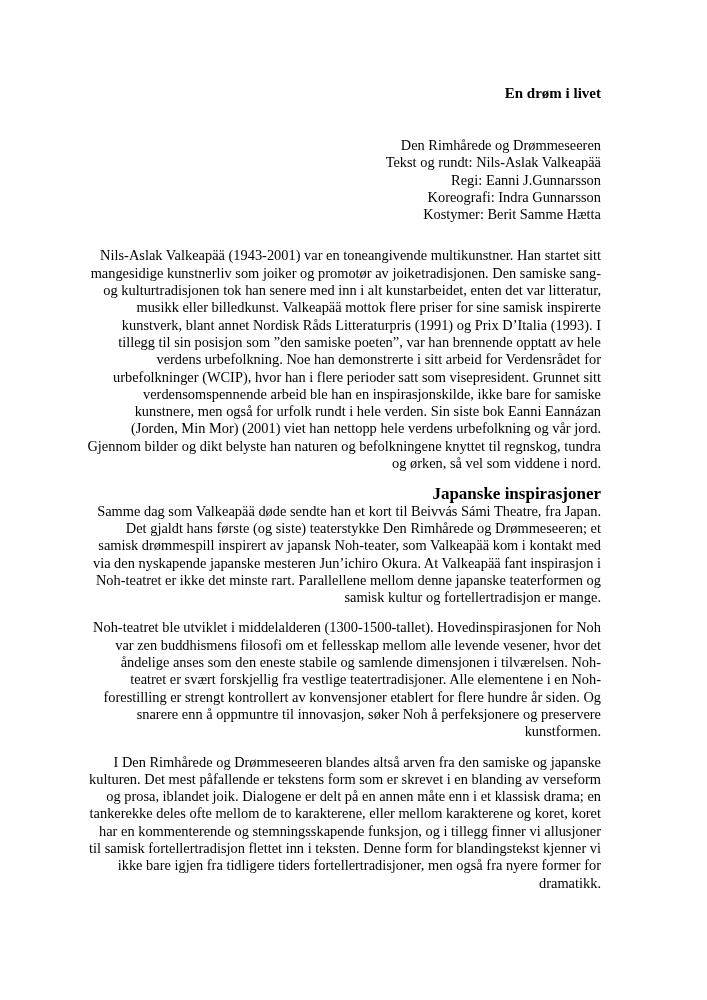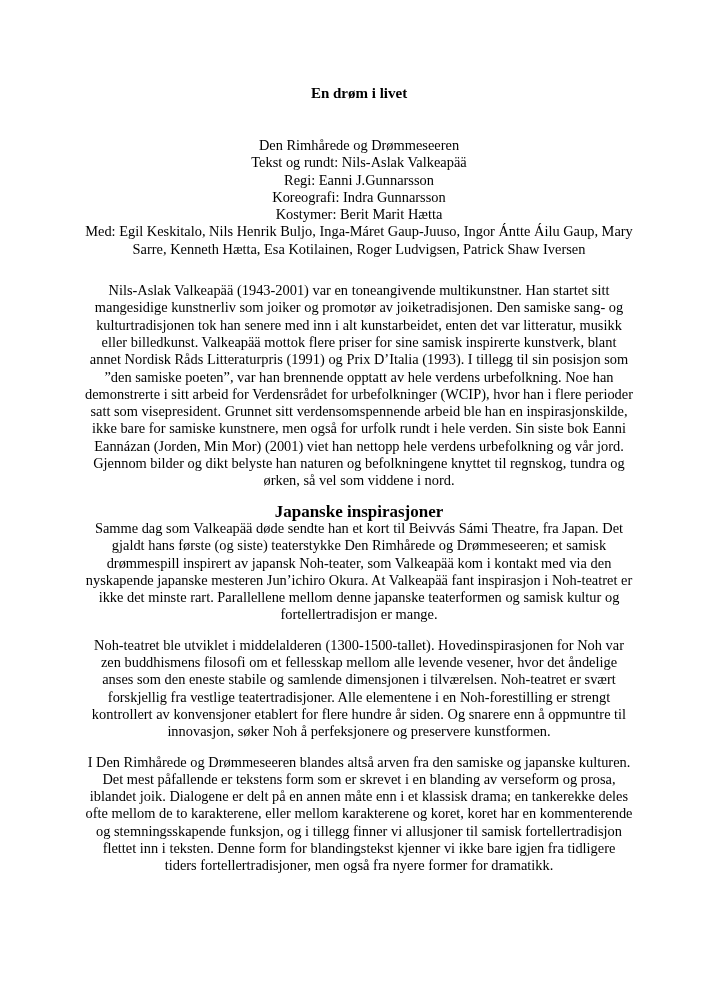--- a/index.html
+++ b/index.html
@@ -9,27 +9,27 @@
   }
   body {
     width: 707px;
     height: 1000px;
     overflow: hidden;
   }
   .page {
     box-sizing: border-box;
     width: 707px;
     height: 1000px;
-    padding: 84px 74px 0 85px;
+    padding: 84px 106px 0 85px;
     background: #ffffff;
     color: #000000;
     font-family: "Liberation Serif", "DejaVu Serif", serif;
     font-size: 14.4px;
     line-height: 17.3px;
-    text-align: center;
+    text-align: right;
   }
   .doc-title {
     font-size: 15px;
     font-weight: bold;
     line-height: 18px;
     margin: 0 0 35px 0;
   }
   .byline {
     margin: 0 0 14px 0;
   }
@@ -55,22 +55,21 @@
 
 <div class="page">
   <h1 class="doc-title">En drøm i livet</h1>
 
 
   <div class="credits">
       <div class="credit-line"><span class="it">Den Rimhårede og Drømmeseeren</span></div>
       <div class="credit-line"><span>Tekst og rundt: Nils-Aslak Valkeapää</span></div>
       <div class="credit-line"><span>Regi: Eanni J.Gunnarsson</span></div>
       <div class="credit-line"><span>Koreografi: Indra Gunnarsson</span></div>
-      <div class="credit-line"><span>Kostymer: Berit Marit Hætta</span></div>
-      <div class="credit-line"><span>Med: Egil Keskitalo, Nils Henrik Buljo, Inga-Máret Gaup-Juuso, Ingor Ántte Áilu Gaup, Mary Sarre, Kenneth Hætta, Esa Kotilainen, Roger Ludvigsen, Patrick Shaw Iversen</span></div>
+      <div class="credit-line"><span>Kostymer: Berit Samme Hætta</span></div>
     </div>
 
   <div class="body-text">
       <p class="para"><span>Nils-Aslak Valkeapää (1943-2001) var en toneangivende multikunstner. Han startet sitt mangesidige kunstnerliv som joiker og promotør av joiketradisjonen. Den samiske sang- og kulturtradisjonen tok han senere med inn i alt kunstarbeidet, enten det var litteratur, musikk eller billedkunst. Valkeapää mottok flere priser for sine samisk inspirerte kunstverk, blant annet Nordisk Råds Litteraturpris (1991) og Prix D’Italia (1993). I tillegg til sin posisjon som ”den samiske poeten”, var han brennende opptatt av hele verdens urbefolkning. Noe han demonstrerte i sitt arbeid for Verdensrådet for urbefolkninger (WCIP), hvor han i flere perioder satt som visepresident. Grunnet sitt verdensomspennende arbeid ble han en inspirasjonskilde, ikke bare for samiske kunstnere, men også for urfolk rundt i hele verden. Sin siste bok </span><span class="it">Eanni Eannázan</span><span> (</span><span class="it">Jorden, Min Mor</span><span>) (2001) viet han nettopp hele verdens urbefolkning og vår jord. Gjennom bilder og dikt belyste han naturen og befolkningene knyttet til regnskog, tundra og ørken, så vel som viddene i nord.</span></p>
       <h2 class="section-heading"><span>Japanske inspirasjoner</span></h2>
       <p class="para"><span>Samme dag som Valkeapää døde sendte han et kort til Beivvás Sámi Theatre, fra Japan. Det gjaldt hans første (og siste) teaterstykke </span><span class="it">Den Rimhårede og Drømmeseeren;</span><span> et samisk drømmespill inspirert av japansk Noh-teater, som Valkeapää kom i kontakt med via den nyskapende japanske mesteren Jun’ichiro Okura. At Valkeapää fant inspirasjon i Noh-teatret er ikke det minste rart. Parallellene mellom denne japanske teaterformen og samisk kultur og fortellertradisjon er mange.</span></p>
       <p class="para"><span>Noh-teatret ble utviklet i middelalderen (1300-1500-tallet). Hovedinspirasjonen for Noh var zen buddhismens filosofi om et fellesskap mellom alle levende vesener, hvor det åndelige anses som den eneste stabile og samlende dimensjonen i tilværelsen. Noh-teatret er svært forskjellig fra vestlige teatertradisjoner. Alle elementene i en Noh-forestilling er strengt kontrollert av konvensjoner etablert for flere hundre år siden. Og snarere enn å oppmuntre til innovasjon, søker Noh å perfeksjonere og preservere kunstformen.</span></p>
       <p class="para"><span>I </span><span class="it">Den Rimhårede og Drømmeseeren</span><span> blandes altså arven fra den samiske og japanske kulturen. Det mest påfallende er tekstens form som er skrevet i en blanding av verseform og prosa, iblandet joik. Dialogene er delt på en annen måte enn i et klassisk drama; en tankerekke deles ofte mellom de to karakterene, eller mellom karakterene og koret, koret har en kommenterende og stemningsskapende funksjon, og i tillegg finner vi allusjoner til samisk fortellertradisjon flettet inn i teksten. Denne form for blandingstekst kjenner vi ikke bare igjen fra tidligere tiders fortellertradisjoner, men også fra nyere former for dramatikk.</span></p>
     </div>
 </div>

